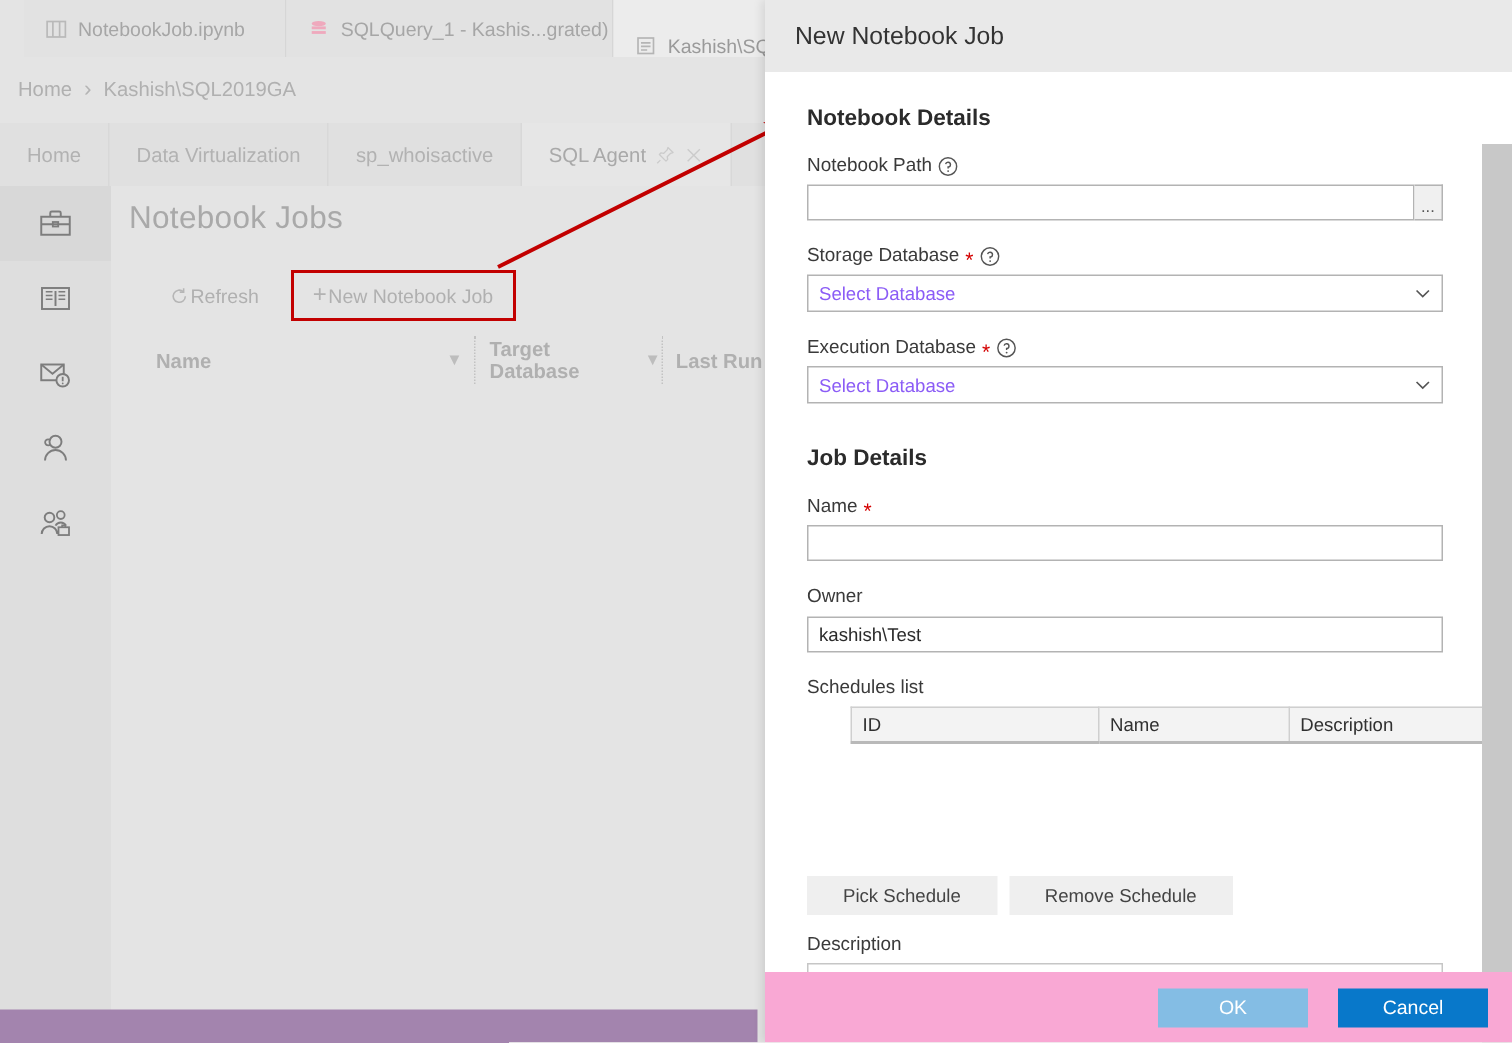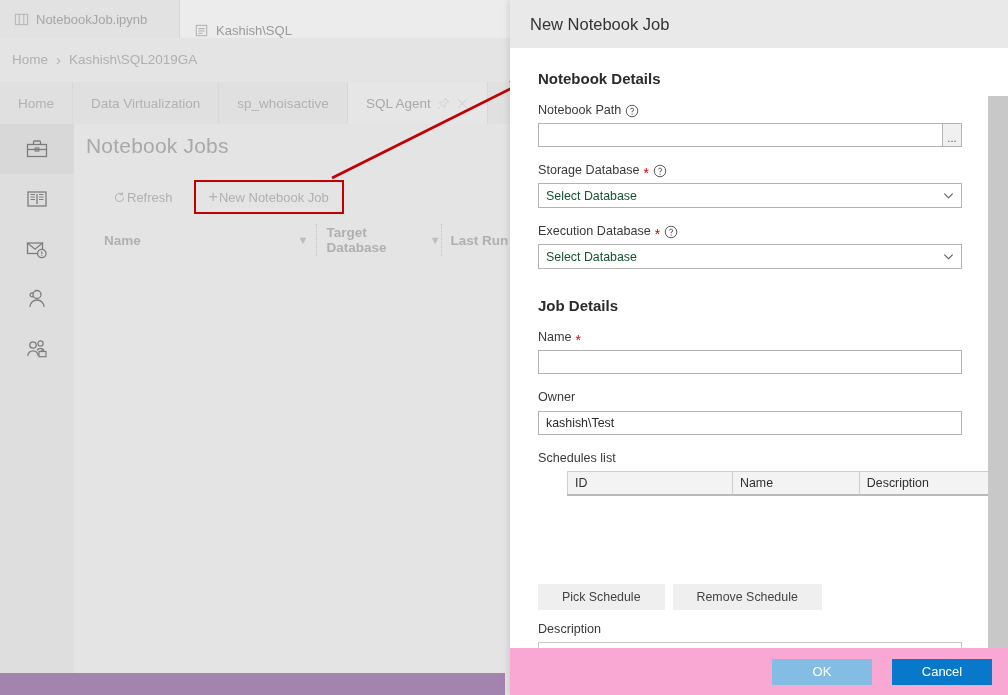--- a/index.html
+++ b/index.html
@@ -22,21 +22,21 @@
     left: 0; top: 0;
     width: 520px;
     height: 695px;
     background: #e4e4e4;
     overflow: hidden;
   }
 
   
   .tabstrip {
     position: absolute;
-    left: 0; top: 0;
+    left: 16px; top: 0;
     width: 520px; height: 38px;
     background: #ececec;
     display: flex;
     align-items: stretch;
   }
   .tab {
     display: flex;
     align-items: center;
     gap: 7px;
     padding: 0 14px;
@@ -303,21 +303,21 @@
     height: 25px;
     margin-bottom: 16px;
   }
   .select-box {
     width: 100%;
     height: 25px;
     border: 1px solid #b3b3b3;
     box-sizing: border-box;
     background: #ffffff;
     font-size: 12.4px;
-    color: #14532d;
+    color: #8b5cf6;
     display: flex;
     align-items: center;
     padding: 0 7px;
   }
   .sel-chev {
     position: absolute;
     right: 8px; top: 7px;
     width: 11px; height: 11px;
   }
 
@@ -403,20 +403,29 @@
 
     <div class="tab inactive" style="width:180px;">
       <svg class="tab-ico" viewBox="0 0 16 16">
         <rect x="1.5" y="2.5" width="13" height="11" fill="none" stroke="#b9b9b9" stroke-width="1.2"></rect>
         <line x1="5.6" y1="2.5" x2="5.6" y2="13.5" stroke="#b9b9b9" stroke-width="1.2"></line>
         <line x1="10.4" y1="2.5" x2="10.4" y2="13.5" stroke="#b9b9b9" stroke-width="1.2"></line>
       </svg>
       <span>NotebookJob.ipynb</span>
     </div>
 
+    <div class="tab inactive" style="width:218px;">
+      <svg class="tab-ico" viewBox="0 0 16 16">
+        <ellipse cx="8" cy="4" rx="5" ry="1.8" fill="#efa9bd"></ellipse>
+        <rect x="3" y="6" width="10" height="2" fill="#efa9bd"></rect>
+        <rect x="3" y="9.3" width="10" height="2" fill="#efa9bd"></rect>
+      </svg>
+      <span>SQLQuery_1 - Kashis...grated)</span>
+      <span class="tab-dirty"></span>
+    </div>
 
     <div class="tab active" style="flex:1 1 auto;align-items:flex-end;">
       <svg class="tab-ico" viewBox="0 0 16 16">
         <rect x="2.5" y="2.5" width="11" height="11" fill="none" stroke="#b5b5b5" stroke-width="1.2"></rect>
         <line x1="4.6" y1="6" x2="11.4" y2="6" stroke="#b5b5b5" stroke-width="1.2"></line>
         <line x1="4.6" y1="8.5" x2="11.4" y2="8.5" stroke="#b5b5b5" stroke-width="1.2"></line>
         <line x1="4.6" y1="11" x2="9" y2="11" stroke="#b5b5b5" stroke-width="1.2"></line>
       </svg>
       <span>Kashish\SQL</span>
     </div>

